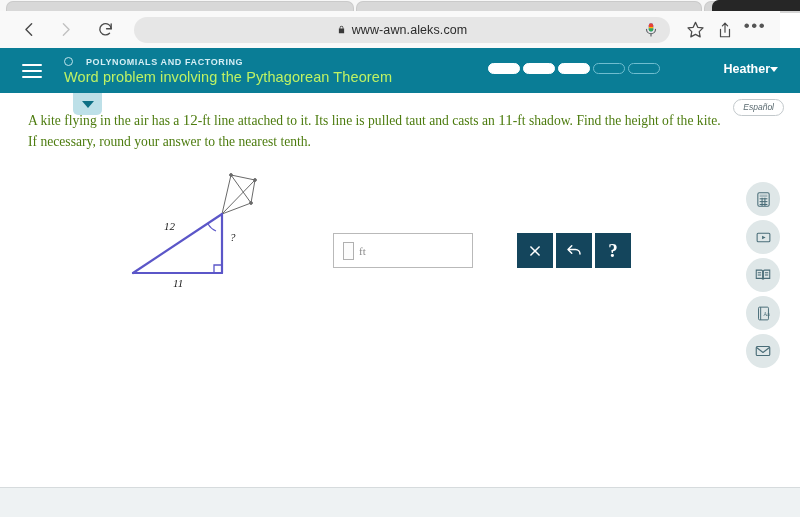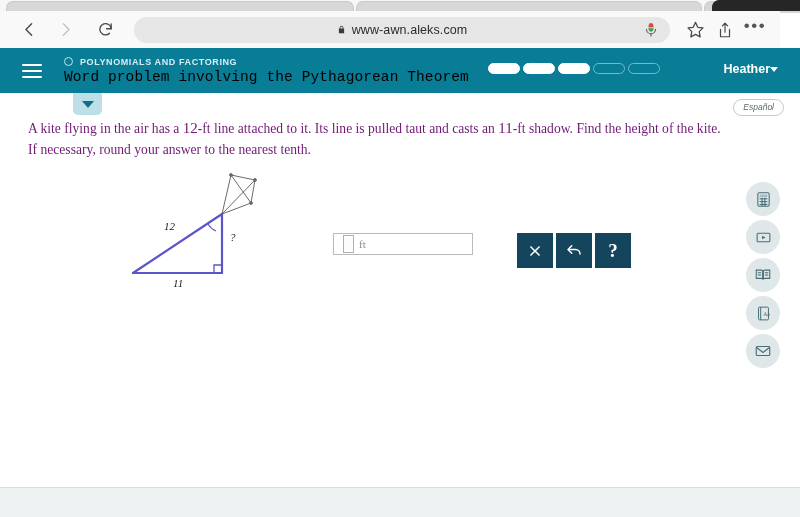--- a/index.html
+++ b/index.html
@@ -72,29 +72,29 @@
     background: #0a7d96;
     display:flex; align-items:center;
   }
   .hamburger {
     width: 20px; margin-left: 22px; margin-right: 22px;
     display:flex; flex-direction:column; gap:4px;
   }
   .hamburger span { display:block; height:2px; background:#ffffff; border-radius:1px; }
 
   .header-titles { display:flex; flex-direction:column; gap:2px; }
-  .topic-row { display:flex; align-items:center; gap:7px; }
+  .topic-row { display:flex; align-items:center; gap:13px; }
   .topic-circle {
     width: 9px; height: 9px; border: 1.6px solid #bfe4ec; border-radius: 50%;
   }
   .topic-text {
     font-size: 9px; color: #d4eef4; letter-spacing: .6px; font-weight: bold;
   }
   .lesson-title {
-    font-size: 14.5px; color:#000000; letter-spacing:.1px;font-family:Liberation Mono, monospace;
+    font-size: 14.5px; color:#bef264; letter-spacing:.1px;
   }
 
   .progress-wrap {
     position:absolute; left: 488px; top: 63px;
     display:flex; gap: 3px; align-items:center;
   }
   .pseg {
     width: 32px; height: 11px; border-radius: 5.5px;
     border: 1px solid #6fbdcf;
   }
@@ -129,36 +129,36 @@
   }
   .espanol {
     position:absolute; right: 16px; top: 99px;
     border: 1px solid #c3c9cc; border-radius: 9px;
     padding: 2px 9px 2.5px;
     font-size: 8.5px; color:#5a6a70; background:#ffffff;font-style:italic;
   }
 
   
   .qtext {
-    position:absolute; left:28px; top:118px; width:700px;
+    position:absolute; left:28px; top:110px; width:700px;
     font-family:"Liberation Serif", serif;
-    font-size: 13.6px; line-height: 21px; color:#701a75;
+    font-size: 13.6px; line-height: 21px; color:#4d7c0f;
   }
   .num { font-family:"Liberation Serif", serif; font-size:15px; }
 
   
   .figure { position:absolute; left:118px; top:168px; width:170px; height:125px; }
 
   
   .answer-row {
     position:absolute; left:333px; top:233px;
     display:flex; align-items:stretch; gap:0;
   }
   .answer-input {
-    width: 140px; height: 22px;
+    width: 140px; height: 35px;
     border: 1px solid #b9b9b9; background:#ffffff;
     display:flex; align-items:center; padding-left:9px; gap:5px;
   }
   .ans-placeholder {
     width: 11px; height: 18px; border: 1px solid #b0b0b0; background:#fcfcfc;
   }
   .ans-unit { font-family:"Liberation Serif", serif; font-size:11px; color:#8c8c8c; }
 
   .tool-group { display:flex; margin-left: 44px; gap: 3px; }
   .tool-btn {

